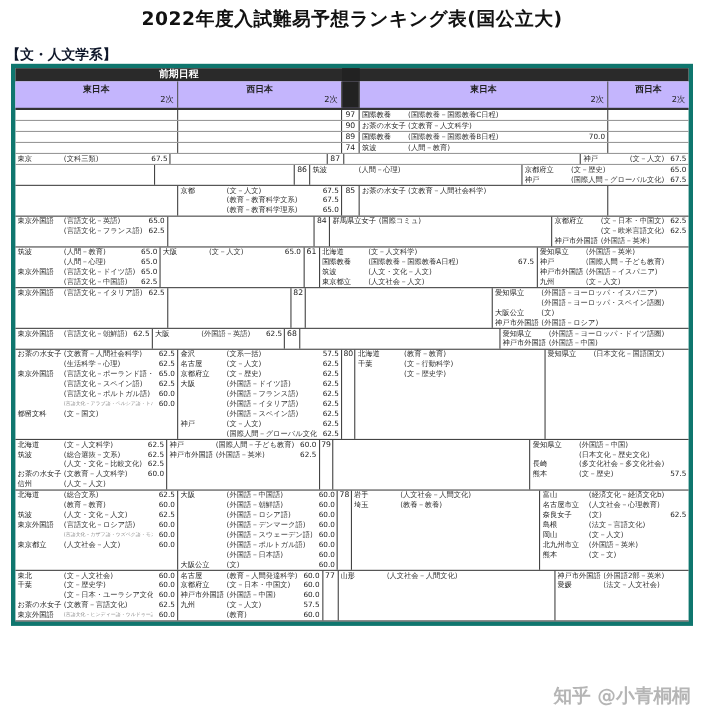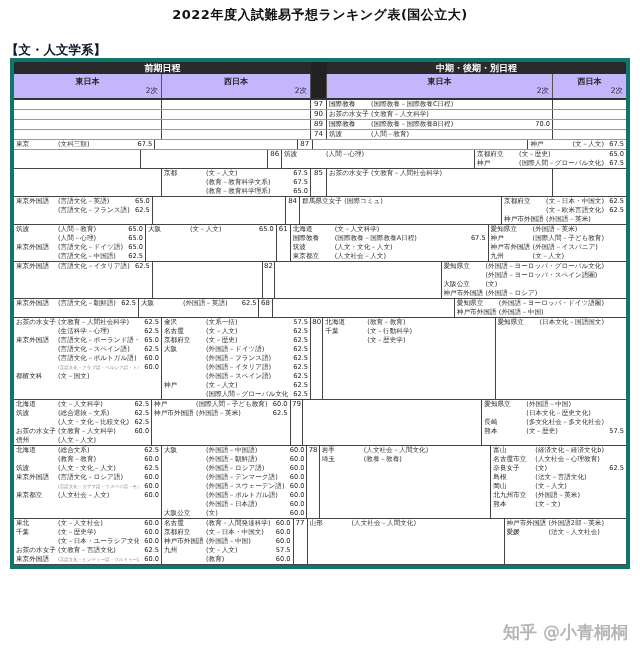--- a/index.html
+++ b/index.html
@@ -1,18 +1,18 @@
 <!DOCTYPE html>
 <html><head>
 <meta charset="utf-8">
 <style>
   * { box-sizing: border-box; margin: 0; padding: 0; }
   html, body { width: 640px; height: 648px; background: #ffffff; overflow: hidden; }
   body { font-family: "DejaVu Sans", "Liberation Sans", sans-serif; color: #222; position: relative; }
-  .title { position: absolute; left: 0; top: 6px; width: 640px; text-align: center; font-size: 13px; font-weight: bold; letter-spacing: 0.5px; color: #111; }
+  .title { position: absolute; left: 0; top: 6px; width: 640px; text-align: center; font-size: 17px; font-weight: bold; letter-spacing: 0.5px; color: #111; }
   .section { position: absolute; left: 6px; top: 42px; font-size: 12.5px; font-weight: bold; color: #0f172a; }
   .tbl { position: absolute; left: 10px; top: 58px; width: 620px; border: 4px solid #0f766e; }
   .hdr1 { display: flex; height: 12px; background: #2a2a2a; color: #fff; font-size: 9px; font-weight: bold; }
   .hdr1 .h-left { width: 297px; text-align: center; line-height: 12px; }
   .hdr1 .h-mid { width: 16px; background: #222; }
   .hdr1 .h-right { flex: 1; text-align: center; line-height: 12px; }
   .hdr2 { display: flex; height: 26px; background: #c4b5fd; font-size: 8px; font-weight: bold; border-bottom: 2px solid #333; }
   .hdr2 .c { position: relative; border-right: 1px solid #555; }
   .hdr2 .c .n { position: absolute; top: 2px; width: 100%; text-align: center; }
   .hdr2 .c .s { position: absolute; right: 3px; bottom: 2px; font-weight: normal; font-size: 7.5px; }
@@ -32,21 +32,20 @@
 </head>
 <body>
 
 <div class="title">2022年度入試難易予想ランキング表(国公立大)</div>
 <div class="section">【文・人文学系】</div>
 
 <div class="tbl">
   <div class="hdr1">
     <div class="h-left">前期日程</div>
     <div class="h-mid"></div>
-    <div class="h-right">中期・後期・別日程</div>
   </div>
   <div class="hdr2">
     <div class="c w1">
         <span class="n">東日本</span>
         <span class="s">2次</span>
       </div>
     <div class="c w2">
         <span class="n">西日本</span>
         <span class="s">2次</span>
       </div>
@@ -564,21 +563,21 @@
           </div>
           <div class="line">
             <span class="u"></span>
             <span class="d"></span>
             <span class="sc"></span>
           </div>
         </div>
         <div class="cell w4">
           <div class="line">
             <span class="u">愛知県立</span>
-            <span class="d">(外国語－ヨーロッパ・グローバル文化)</span>
+            <span class="d">(外国語－ヨーロッパ・イスパニア)</span>
             <span class="sc"></span>
           </div>
           <div class="line">
             <span class="u"></span>
             <span class="d">(外国語－ヨーロッパ・スペイン語圏)</span>
             <span class="sc"></span>
           </div>
           <div class="line">
             <span class="u">大阪公立</span>
             <span class="d">(文)</span>

